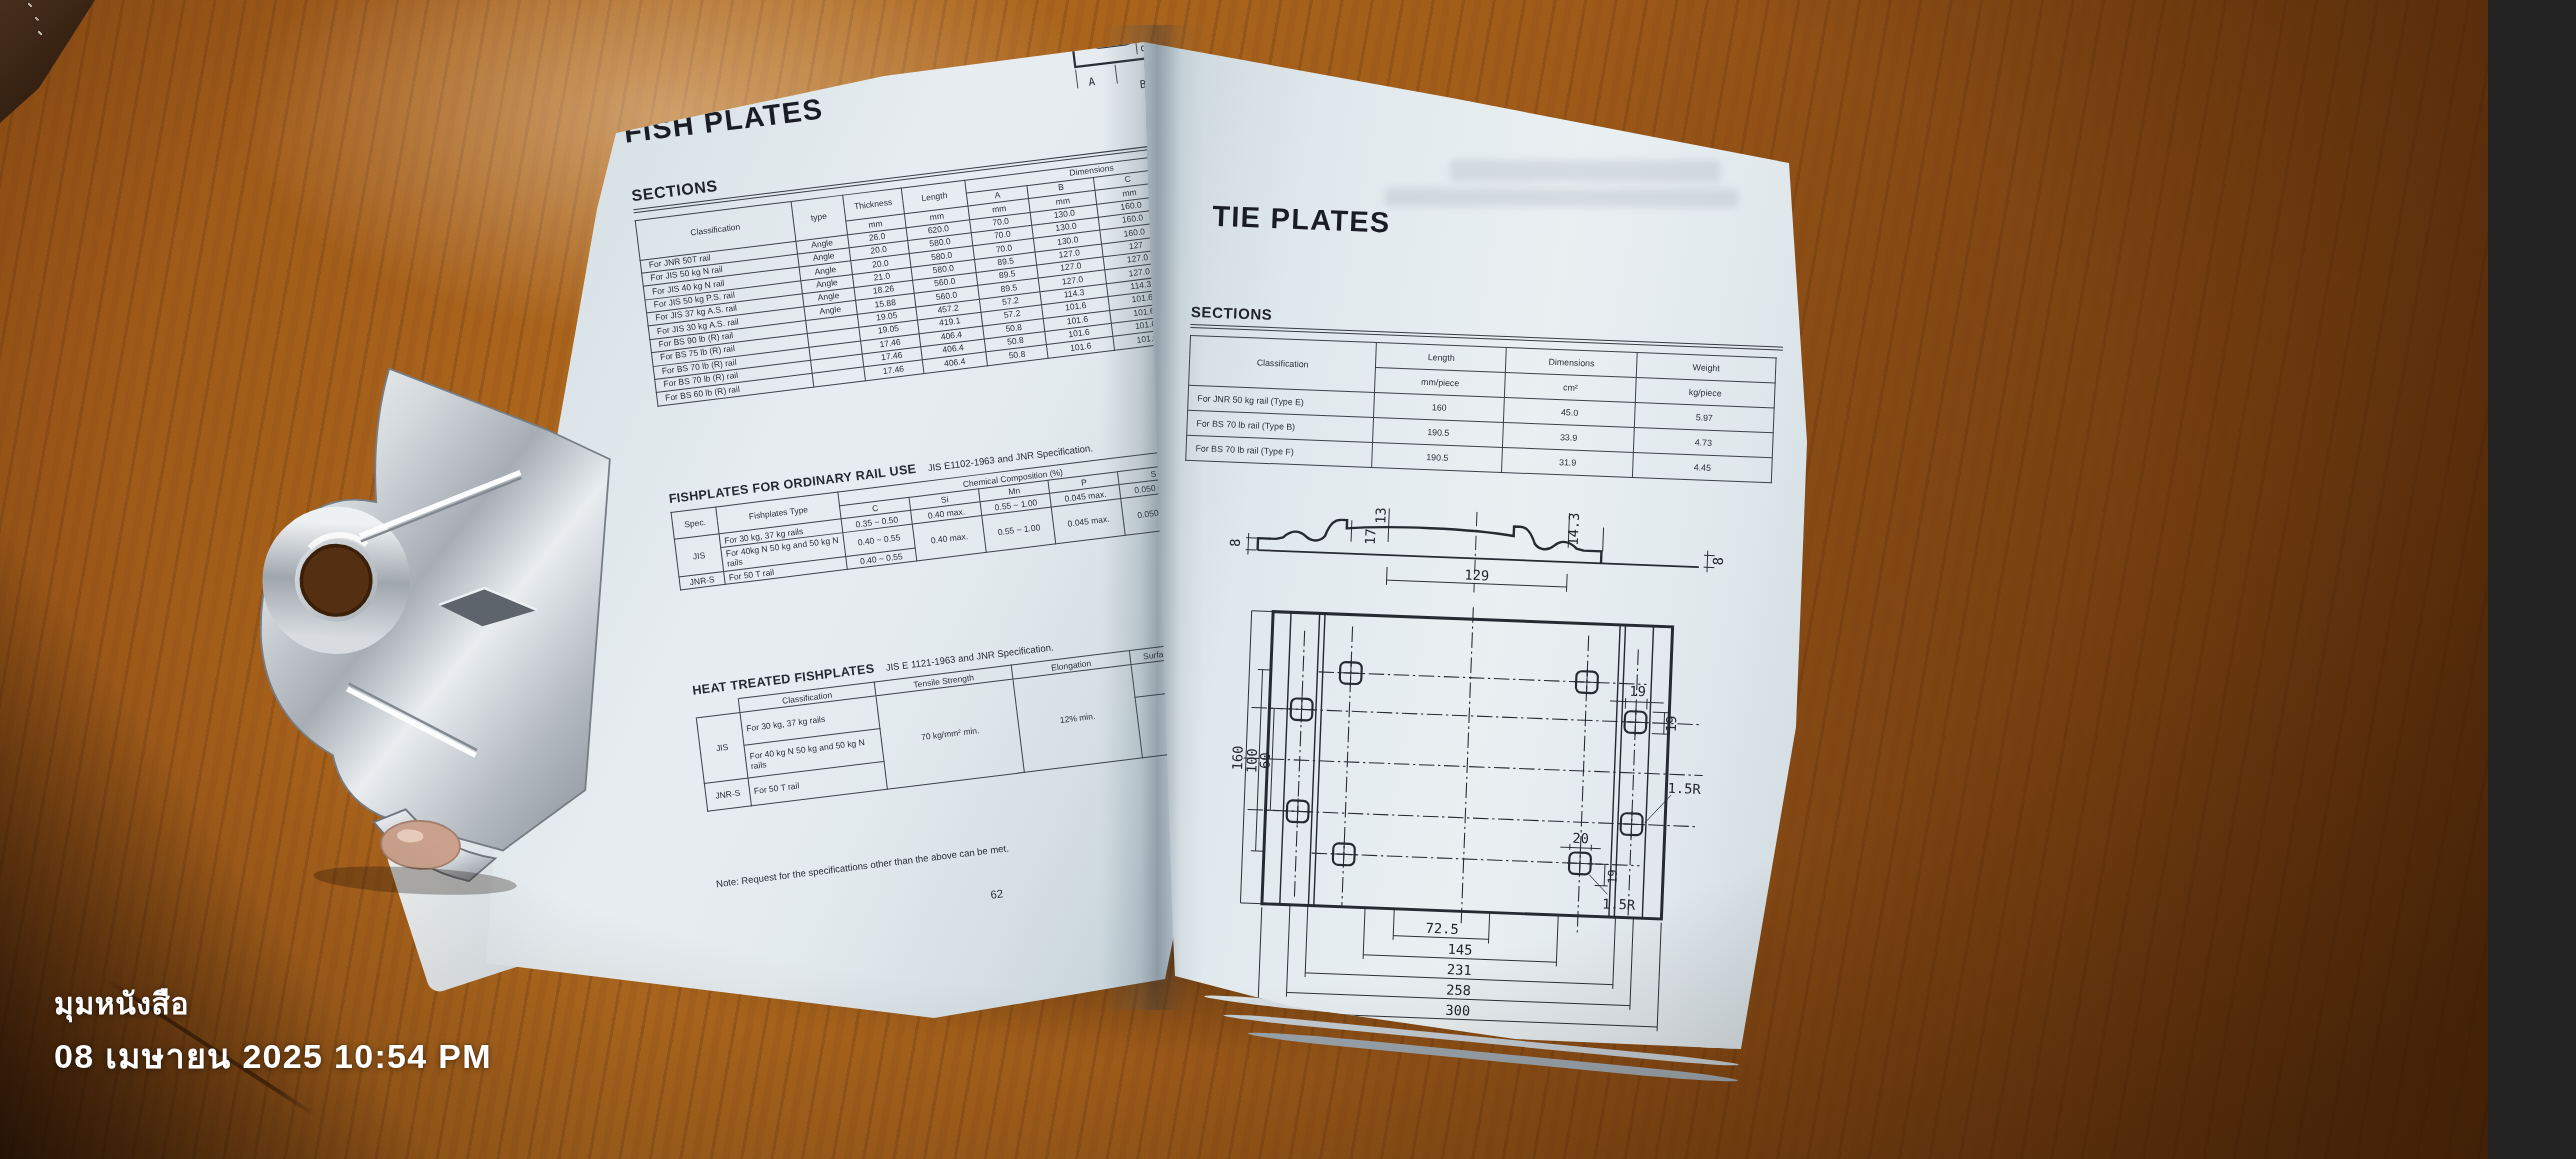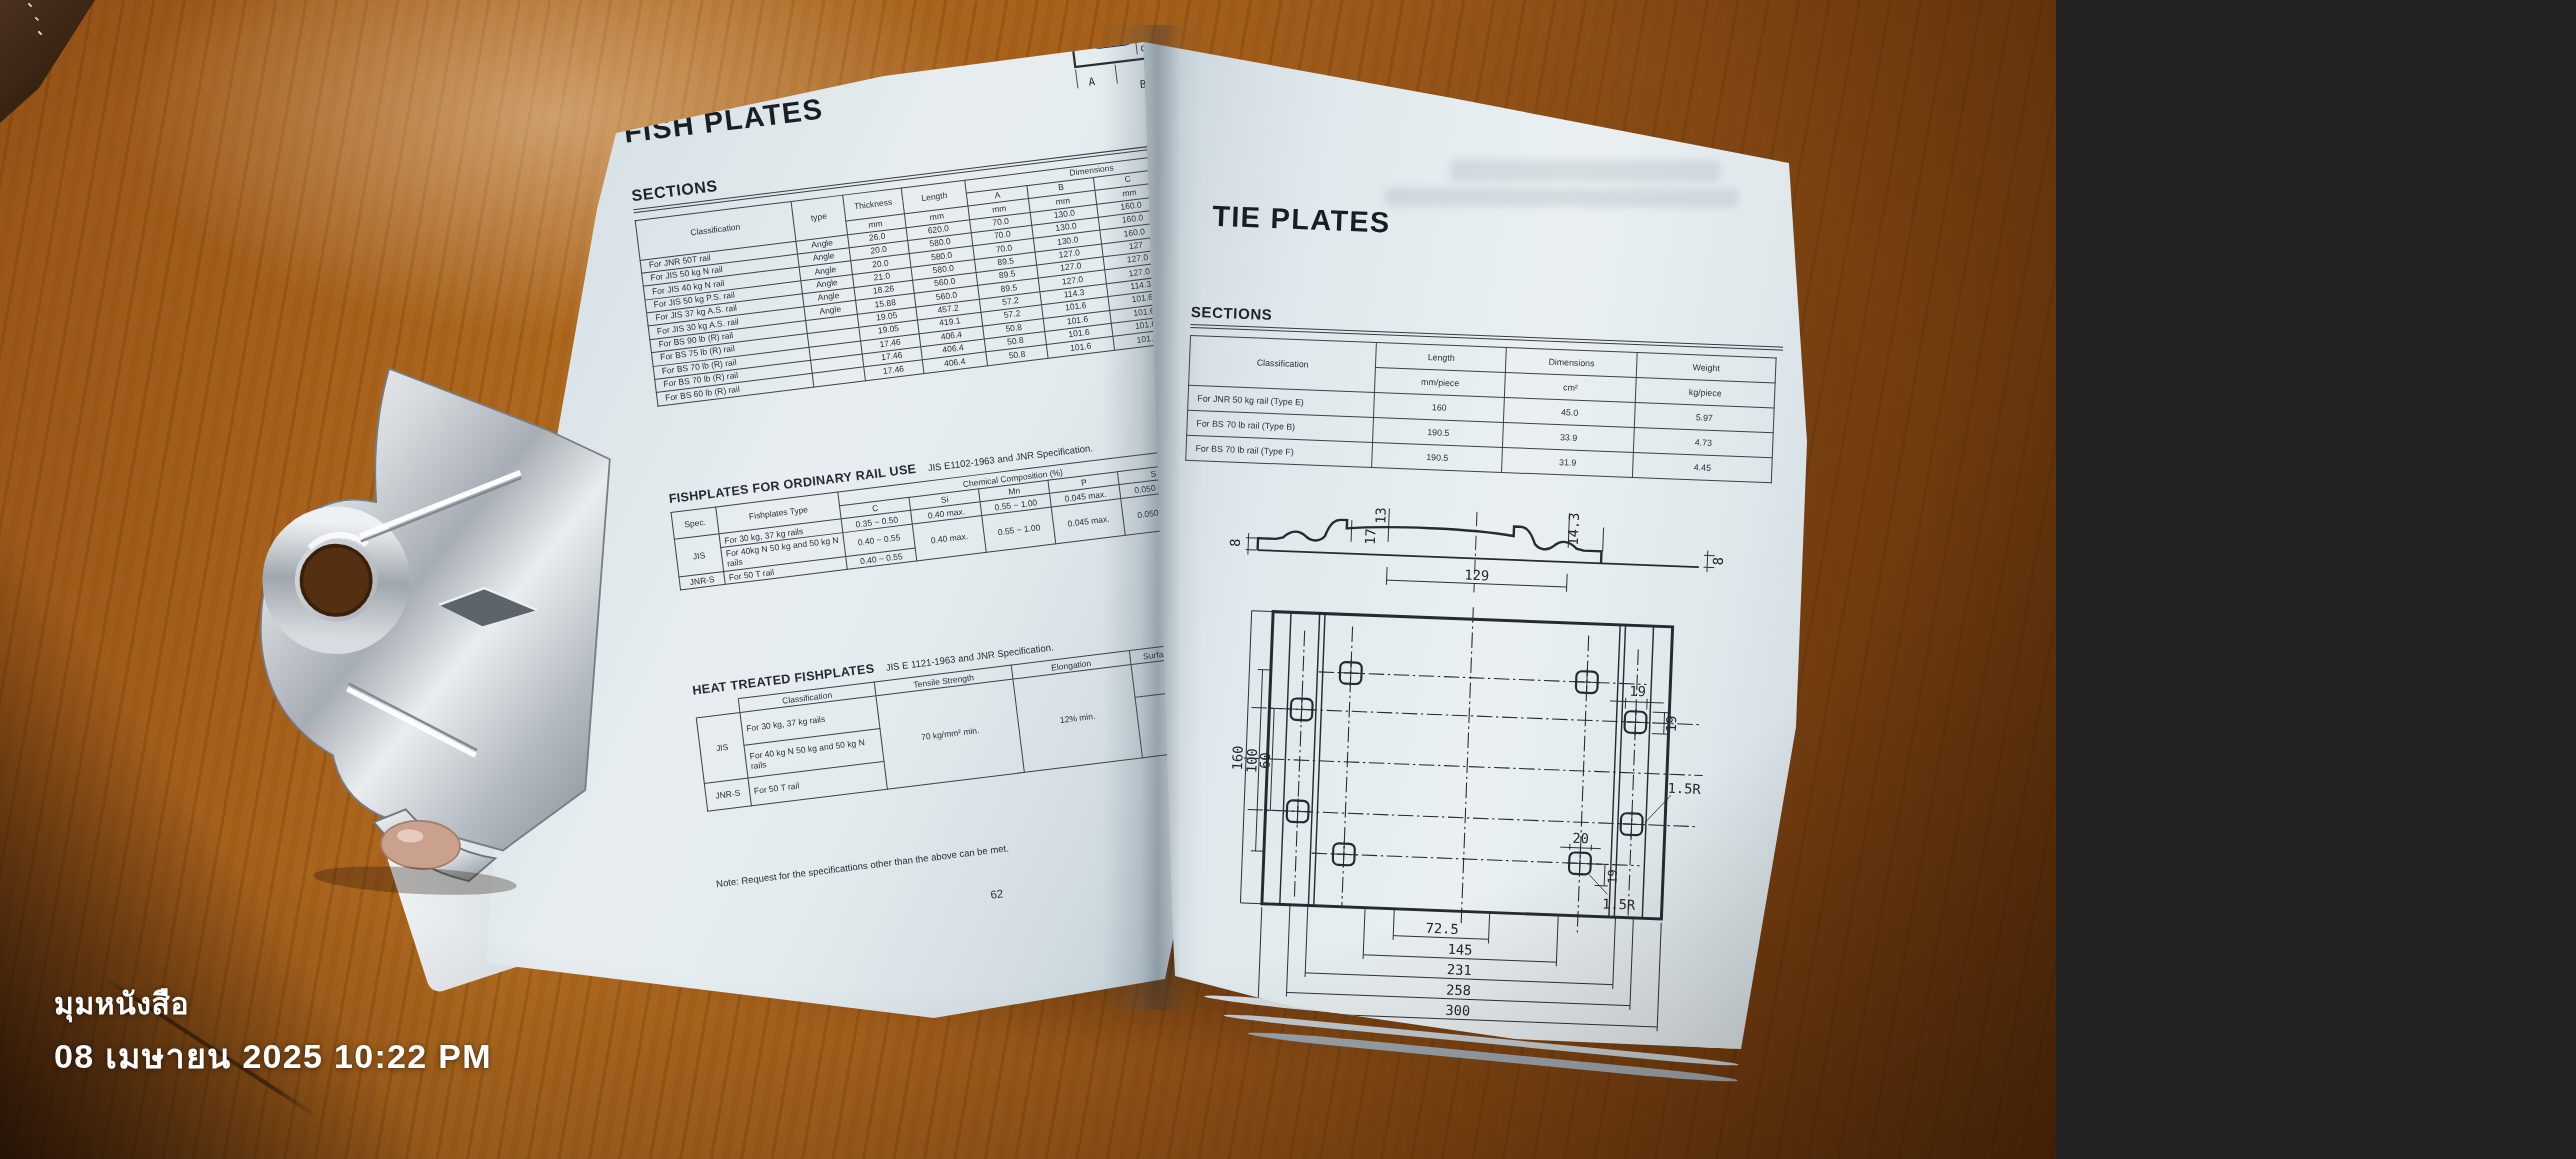--- a/index.html
+++ b/index.html
@@ -1,16 +1,16 @@
 <!DOCTYPE html>
 <html style="font-size:10px"><head>
 <meta charset="utf-8">
 <style>
   html,body{margin:0;padding:0;background:#222;}
-  #canvas{position:relative;width:2056px;height:1159px;overflow:hidden;
+  #canvas{position:relative;width:2488px;height:1159px;overflow:hidden;
     font-family:"Liberation Sans",sans-serif;
     background:
       radial-gradient(695px 354px at 27% 10%, rgba(255,238,214,0.42), rgba(255,238,214,0) 62%),
       radial-gradient(505px 265px at 55% 28%, rgba(255,228,196,0.16), transparent 65%),
       linear-gradient(116deg, rgba(0,0,0,0) 52%, rgba(44,20,4,0.22) 82%, rgba(28,12,2,0.42) 100%),
       repeating-linear-gradient(100deg, rgba(86,42,10,0.20) 0 3.2px, rgba(0,0,0,0) 3.2px 12px, rgba(126,66,20,0.13) 12px 19.6px, rgba(0,0,0,0) 19.6px 30px),
       linear-gradient(100deg,#9a5517,#b06a1f 30%,#a25d1a 55%,#8c4c14 78%,#7a400f 100%);}
   .vignette{position:absolute;inset:0;z-index:40;pointer-events:none;
     background:radial-gradient(1705px 947px at 45% 38%, transparent 58%, rgba(24,10,0,0.30) 100%);}
   
@@ -510,16 +510,16 @@
   </div>
 
   <div id="corner-object">
       <i></i>
     </div>
   <div id="table-seam"></div>
   <div id="floor-corner"></div>
   <div class="vignette"></div>
 
   <div class="timestamp" id="ts1">มุมหนังสือ</div>
-  <div class="timestamp" id="ts2">08 เมษายน 2025 10:22 PM</div>
+  <div class="timestamp" id="ts2">08 เมษายน 2025 10:54 PM</div>
 
 </div>
 
 
 </body></html>

